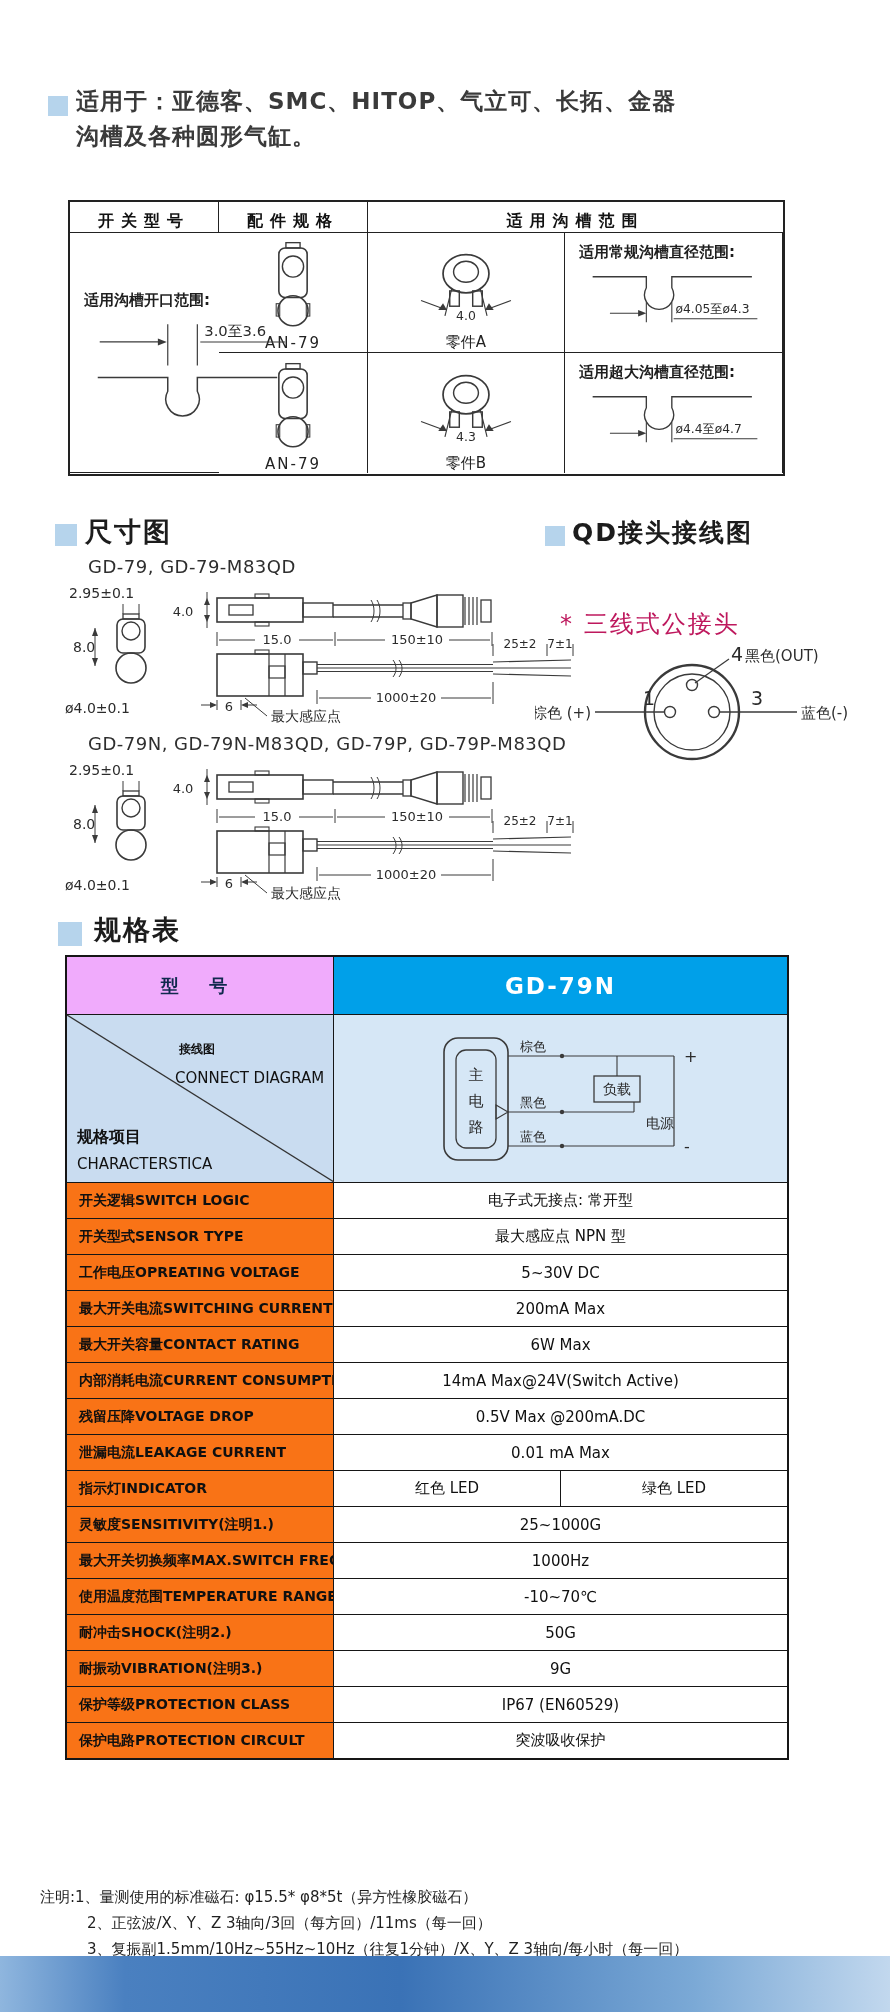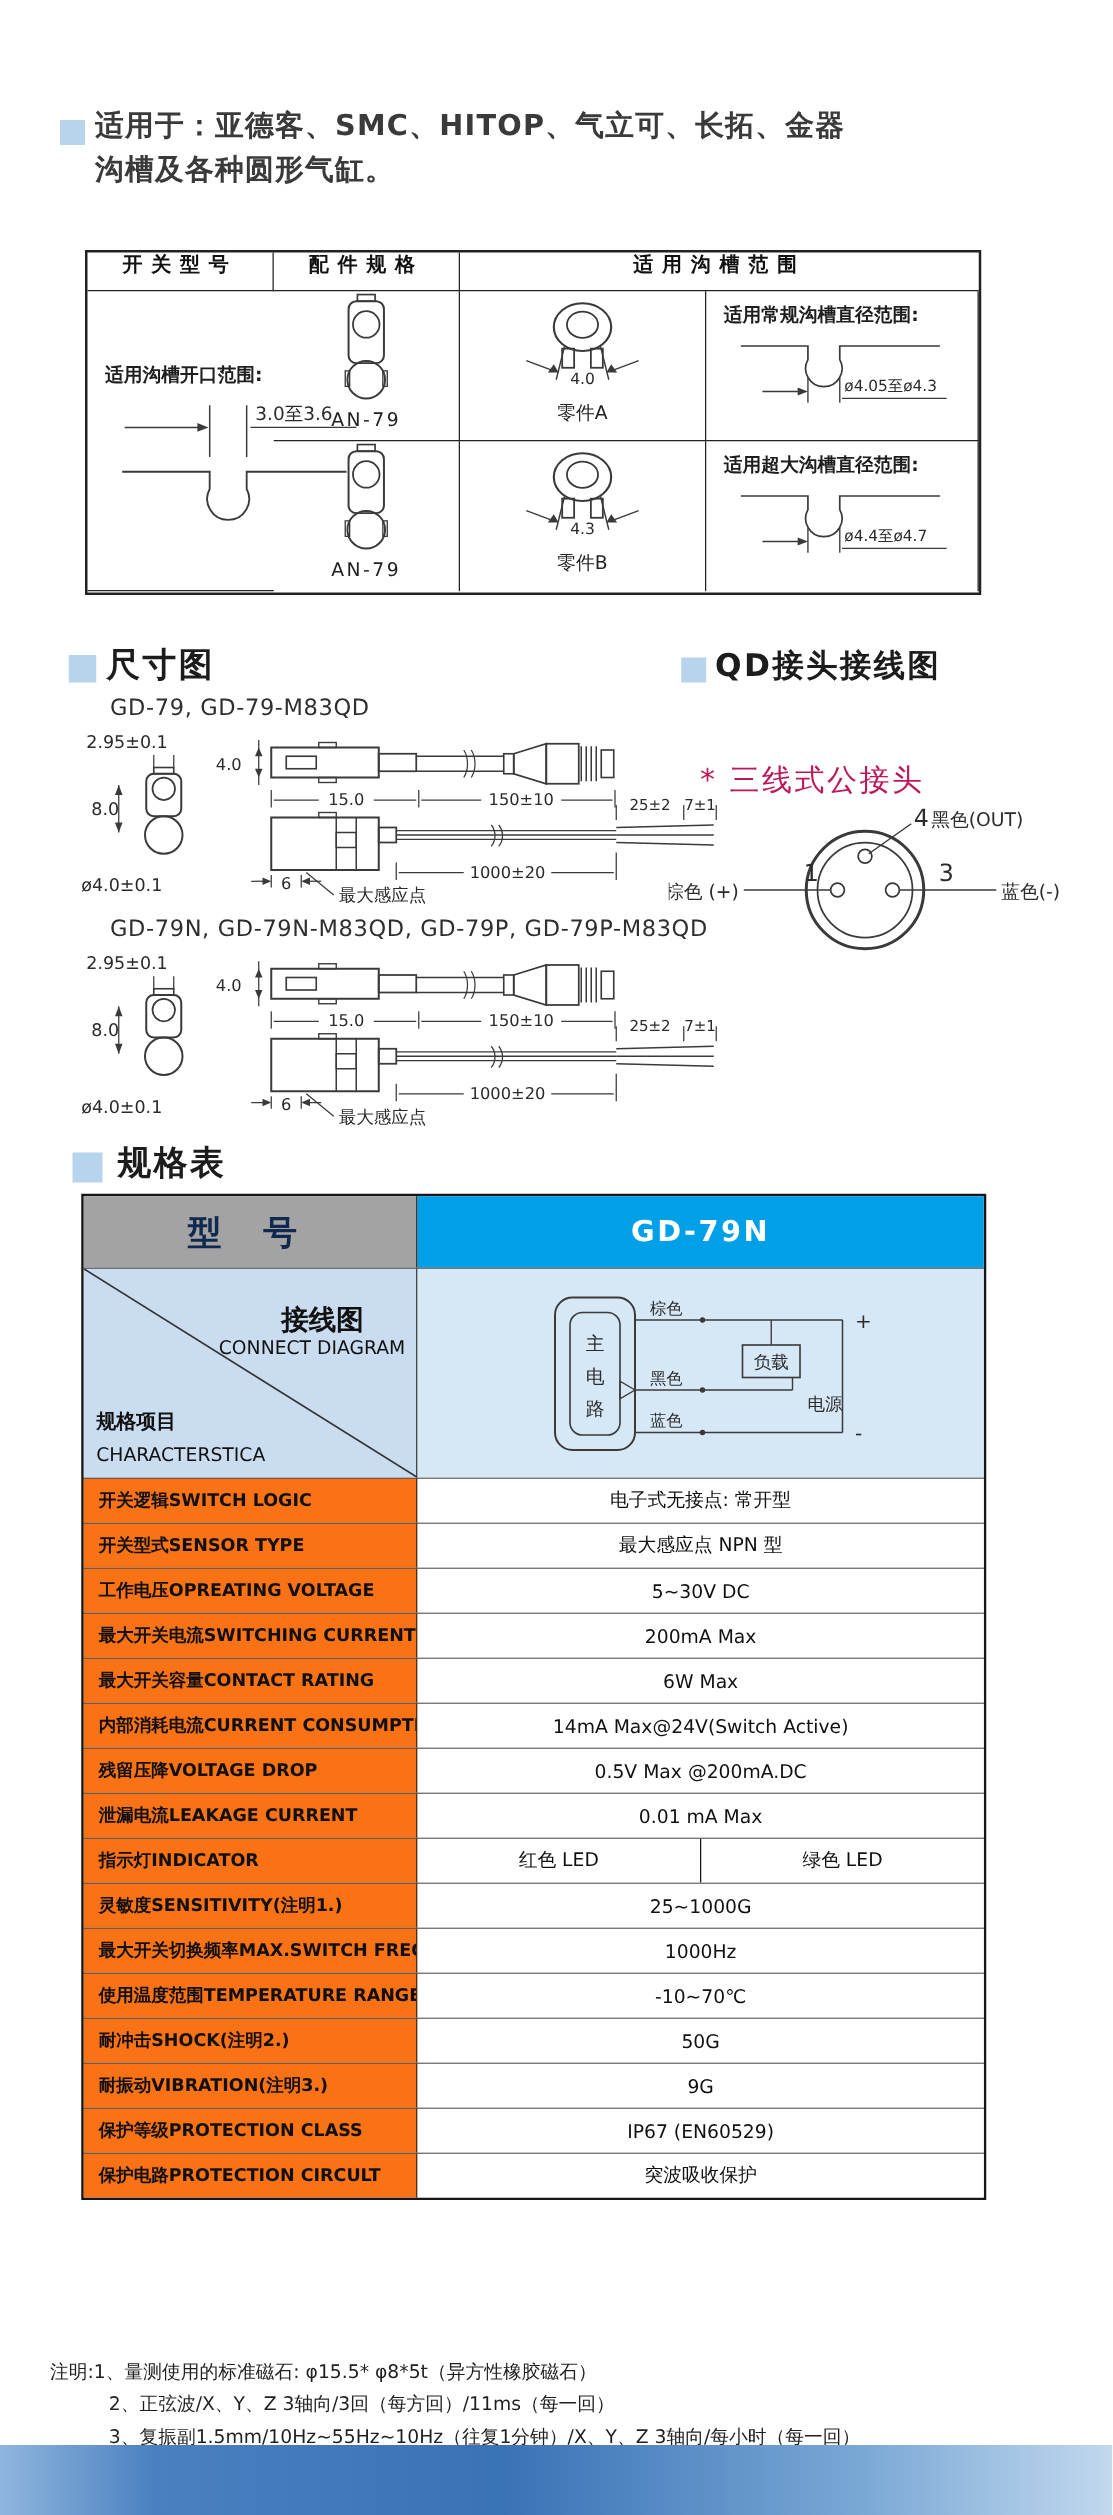--- a/index.html
+++ b/index.html
@@ -6,21 +6,21 @@
   #page{
     position:relative;width:890px;height:2012px;background:#ffffff;overflow:hidden;
     font-family:"DejaVu Sans","Liberation Sans",sans-serif;color:#2b2b2b;
   }
   .abs{position:absolute;}
   
   .bullet{background:#b6d4ec;}
   .intro-text{font-size:23px;line-height:35px;color:#3a3a3a;font-weight:600;letter-spacing:1px;}
   
   .ctable{border:2px solid #222;display:grid;grid-template-columns:149px 149px 197px 1fr;grid-template-rows:31px 120px 120px;background:#fff;}
-  .ctable .cell{border-right:1.5px solid #222;border-bottom:1.5px solid #222;position:relative;display:flex;flex-direction:column;align-items:center;justify-content:flex-start;}
+  .ctable .cell{border-right:1.5px solid #222;border-bottom:1.5px solid #222;position:relative;display:flex;flex-direction:column;align-items:center;justify-content:flex-end;}
   .ctable .cell.last-col{border-right:none;}
   .ctable .cell.last-row{border-bottom:none;}
   .chead{font-size:16px;font-weight:600;letter-spacing:7px;color:#111;}
   .cmodel-label{font-size:15px;letter-spacing:2px;color:#222;margin-top:2px;}
   .cpart-label{font-size:15px;color:#222;margin-top:0px;}
   .groove-cell{align-items:flex-start !important;justify-content:flex-start !important;padding:10px 6px 0 14px;}
   .groove-title{font-size:15px;font-weight:600;color:#1e1e1e;margin-bottom:2px;}
   .open-cell{align-items:flex-start !important;justify-content:flex-start !important;padding:58px 4px 0 10px;}
   .open-title{font-size:15px;font-weight:600;color:#1e1e1e;margin-bottom:4px;margin-left:4px;}
   
@@ -30,26 +30,26 @@
   
   svg text{font-family:"DejaVu Sans","Liberation Sans",sans-serif;fill:#2b2b2b;}
   .lineart{stroke:#3a3a3a;fill:none;}
   
   .stable{border:2px solid #161616;width:720px;background:#fff;}
   .srow{display:flex;border-top:1px solid #161616;}
   .srow:first-child{border-top:none;}
   .s-left{width:267px;flex:0 0 267px;border-right:1px solid #161616;box-sizing:border-box;}
   .s-right{flex:1;box-sizing:border-box;}
   .shead{height:57px;}
-  .shead .s-left{background:#a3a3a3;display:flex;align-items:center;justify-content:center;font-size:27px;font-weight:700;letter-spacing:12px;color:#10294e;}
+  .shead .s-left{background:#f0abfc;display:flex;align-items:center;justify-content:center;font-size:18px;font-weight:700;letter-spacing:12px;color:#10294e;}
   .shead .s-right{background:#00a0e9;display:flex;align-items:center;justify-content:center;font-size:23px;font-weight:700;letter-spacing:2px;color:#ffffff;}
   .sdiag{height:167px;}
   .sdiag .s-left{background:#c9dcf0;position:relative;}
   .sdiag .s-right{background:#d6e7f6;position:relative;}
-  .diag-t1{position:absolute;left:112px;top:26px;font-size:22px;font-weight:600;color:#111;margin-left:46px;}
+  .diag-t1{position:absolute;left:112px;top:26px;font-size:12px;font-weight:600;color:#111;}
   .diag-t2{position:absolute;left:108px;top:54px;font-size:15px;color:#111;}
   .diag-t3{position:absolute;left:10px;top:112px;font-size:16px;font-weight:600;color:#111;}
   .diag-t4{position:absolute;left:10px;top:140px;font-size:15px;color:#111;}
   .spec .s-left{background:#f97316;height:35px;display:flex;align-items:center;padding-left:12px;font-size:14px;font-weight:600;color:#101010;white-space:nowrap;overflow:hidden;}
   .spec .s-right{background:#ffffff;height:35px;display:flex;align-items:center;justify-content:center;font-size:15px;color:#101010;}
   .spec .s-right.split{padding:0;}
   .spec .half{flex:1;display:flex;align-items:center;justify-content:center;height:100%;}
   .spec .half + .half{border-left:1px solid #161616;}
   
   .notes{font-size:15px;color:#1f1f1f;line-height:26px;}

